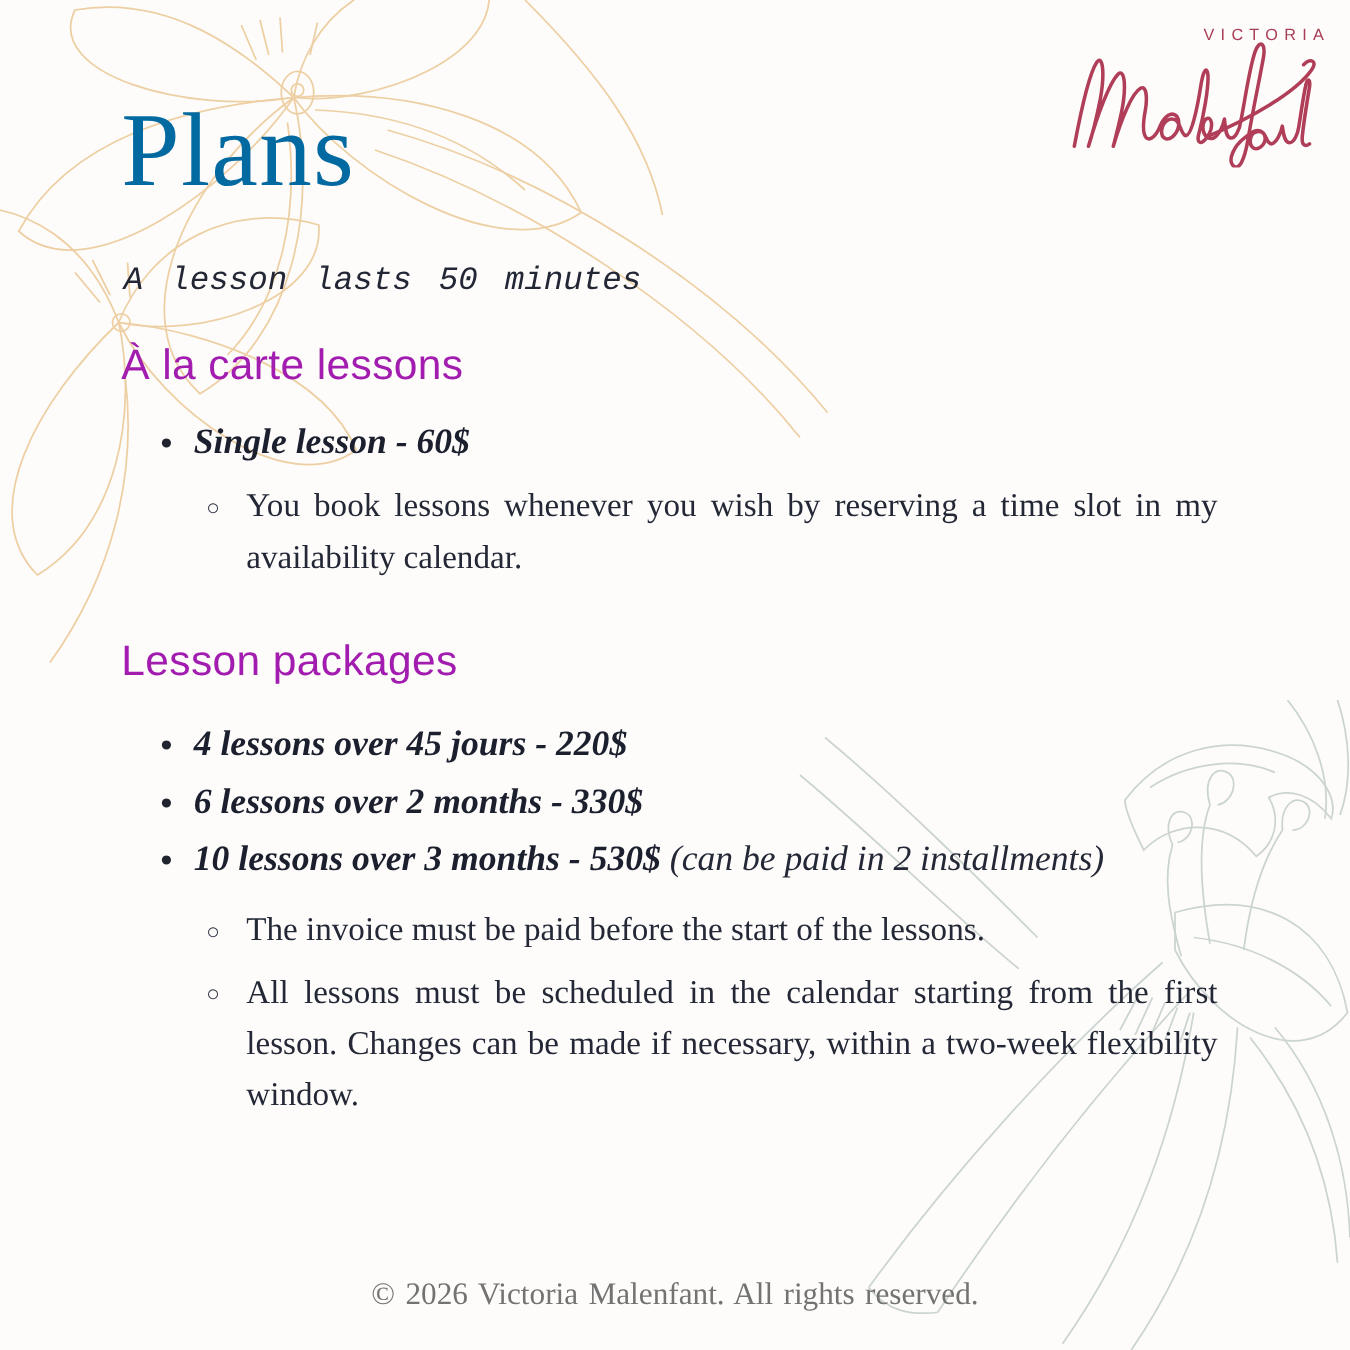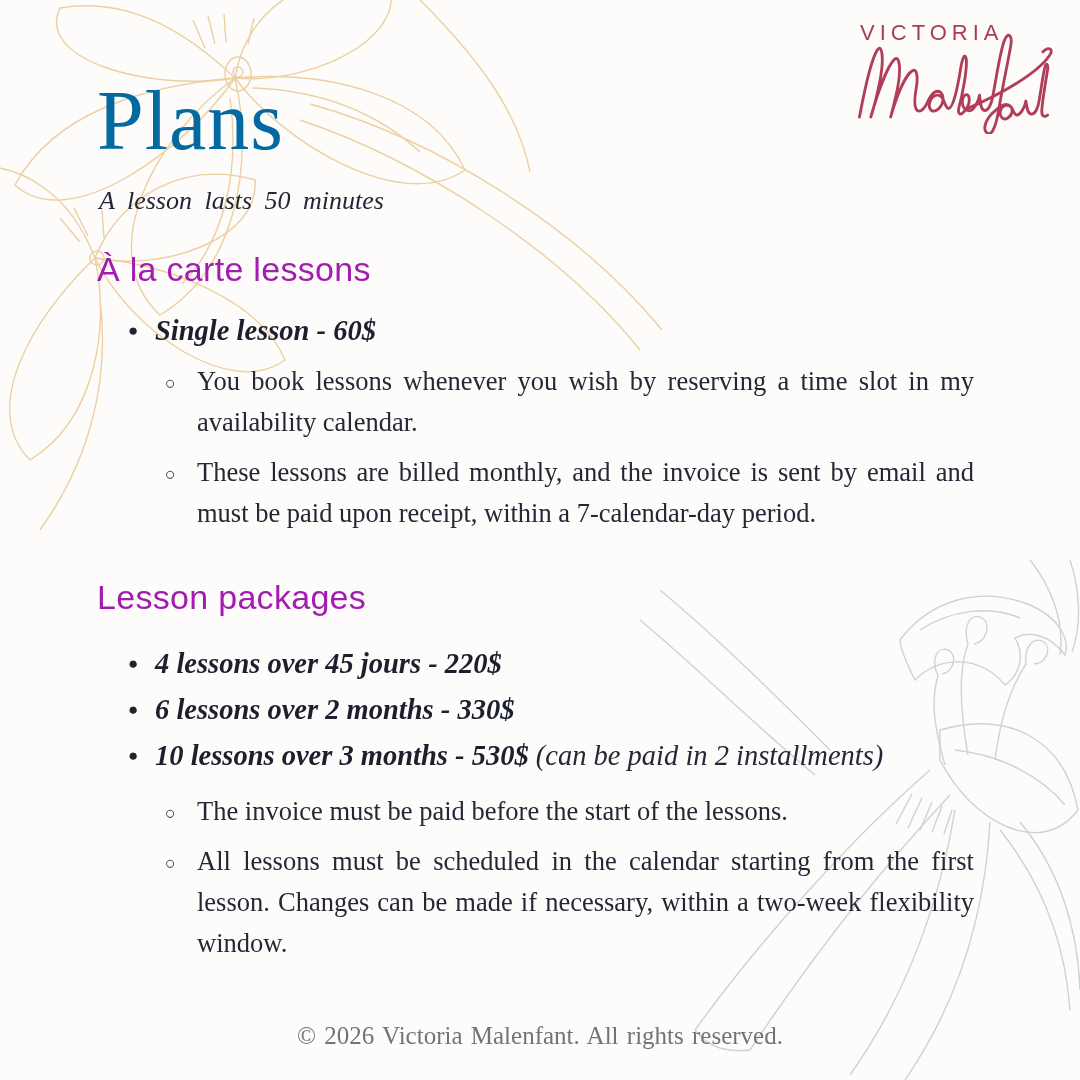--- a/index.html
+++ b/index.html
@@ -12,33 +12,33 @@
   
   .flower-tl{position:absolute;top:0;left:0;z-index:0;}
   .flower-br{position:absolute;right:0;bottom:0;z-index:0;}
   .flower-tl path,.flower-tl ellipse,.flower-tl circle{stroke:#EDCFA3;fill:none;stroke-width:1.4;}
   .flower-br path,.flower-br ellipse{stroke:#CBD4D0;fill:none;stroke-width:1.4;}
 
   
   .logo{position:absolute;top:20px;right:16px;width:216px;height:112px;z-index:2;}
   .brand{
     font-family:"Liberation Sans","DejaVu Sans",sans-serif;
-    font-size:22px;letter-spacing:5px;color:#A93D57;
-    text-align:left;padding-left:12px;font-weight:500;
+    font-size:13px;letter-spacing:5px;color:#A93D57;
+    text-align:right;padding-left:12px;font-weight:500;
   }
   .sig{position:absolute;left:2px;top:10px;}
   .sig path{stroke:#B03E59;fill:none;stroke-width:3;stroke-linecap:round;stroke-linejoin:round;}
 
   
   main{position:absolute;left:97px;top:76px;width:877px;z-index:1;}
   h1{
     font-size:84px;font-weight:500;color:#0369a1;margin:0;
     line-height:1.08;letter-spacing:1px;
   }
-  .subtitle{font-style:italic;font-size:26px;margin:19px 0 0 2px;word-spacing:6px;color:#232735;}
+  .subtitle{font-style:italic;font-size:26px;margin:42px 0 0 2px;word-spacing:6px;color:#232735;font-family:Liberation Mono, monospace;}
   h2{
     font-family:"Liberation Sans","DejaVu Sans",sans-serif;
     font-size:34px;font-weight:500;color:#a21caf;
     margin:34px 0 0 0;letter-spacing:0.3px;
   }
   h2.packages-h{margin-top:44px;}
 
   ul.l1{list-style:none;margin:22px 0 0 0;padding:0;font-size:28.5px;font-weight:700;color:#1C202E;}
   ul.l1 li{position:relative;padding-left:58px;line-height:40px;margin-bottom:8px;font-style:italic;}
   ul.l1 li::before{content:"\25CF";position:absolute;left:31px;top:0px;font-size:17px;color:#20242F;}
@@ -118,21 +118,20 @@
   <p class="subtitle">A lesson lasts 50 minutes</p>
 
   <h2>À la carte lessons</h2>
   <ul class="l1">
     <li>
       <span>Single lesson - 60$</span>
     </li>
   </ul>
   <div class="l2">
     <p>You book lessons whenever you wish by reserving a time slot in my availability calendar.</p>
-    <p>These lessons are billed monthly, and the invoice is sent by email and must be paid upon receipt, within a 7-calendar-day period.</p>
   </div>
 
   <h2 class="packages-h">Lesson packages</h2>
   <ul class="l1 packages">
     <li>
       <span>4 lessons over 45 jours - 220$</span>
     </li>
     <li>
       <span>6 lessons over 2 months - 330$</span>
     </li>

